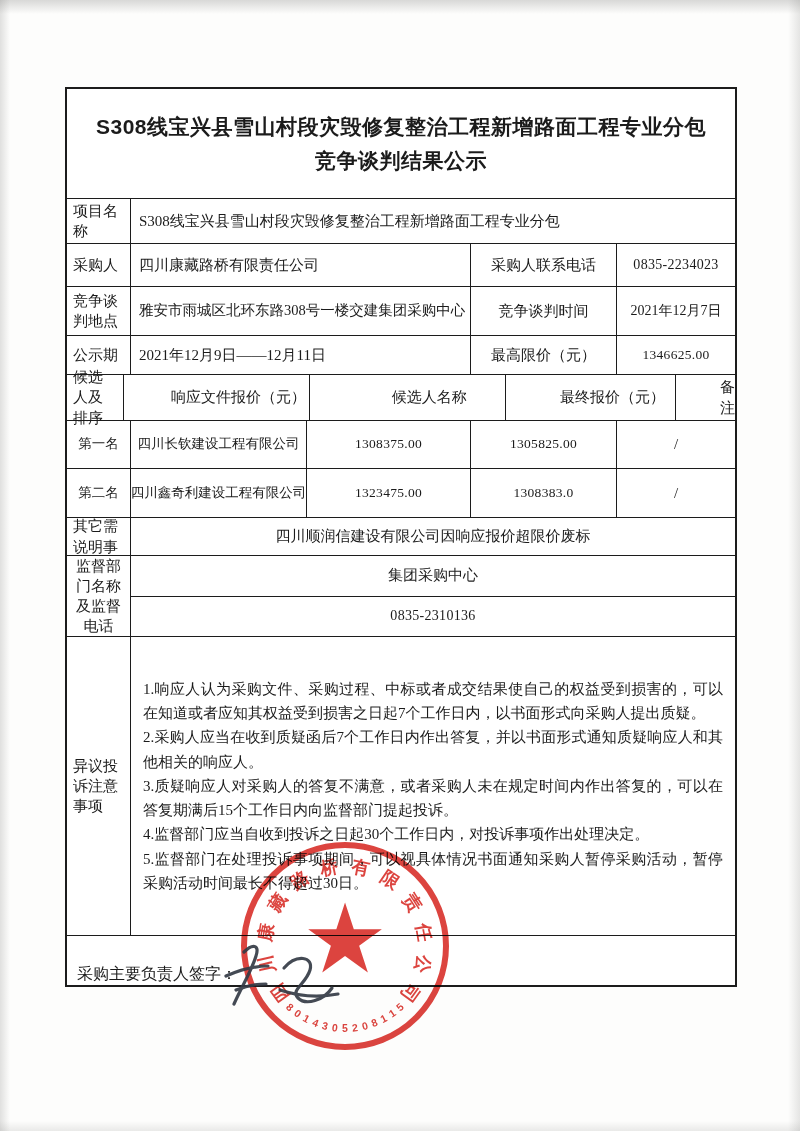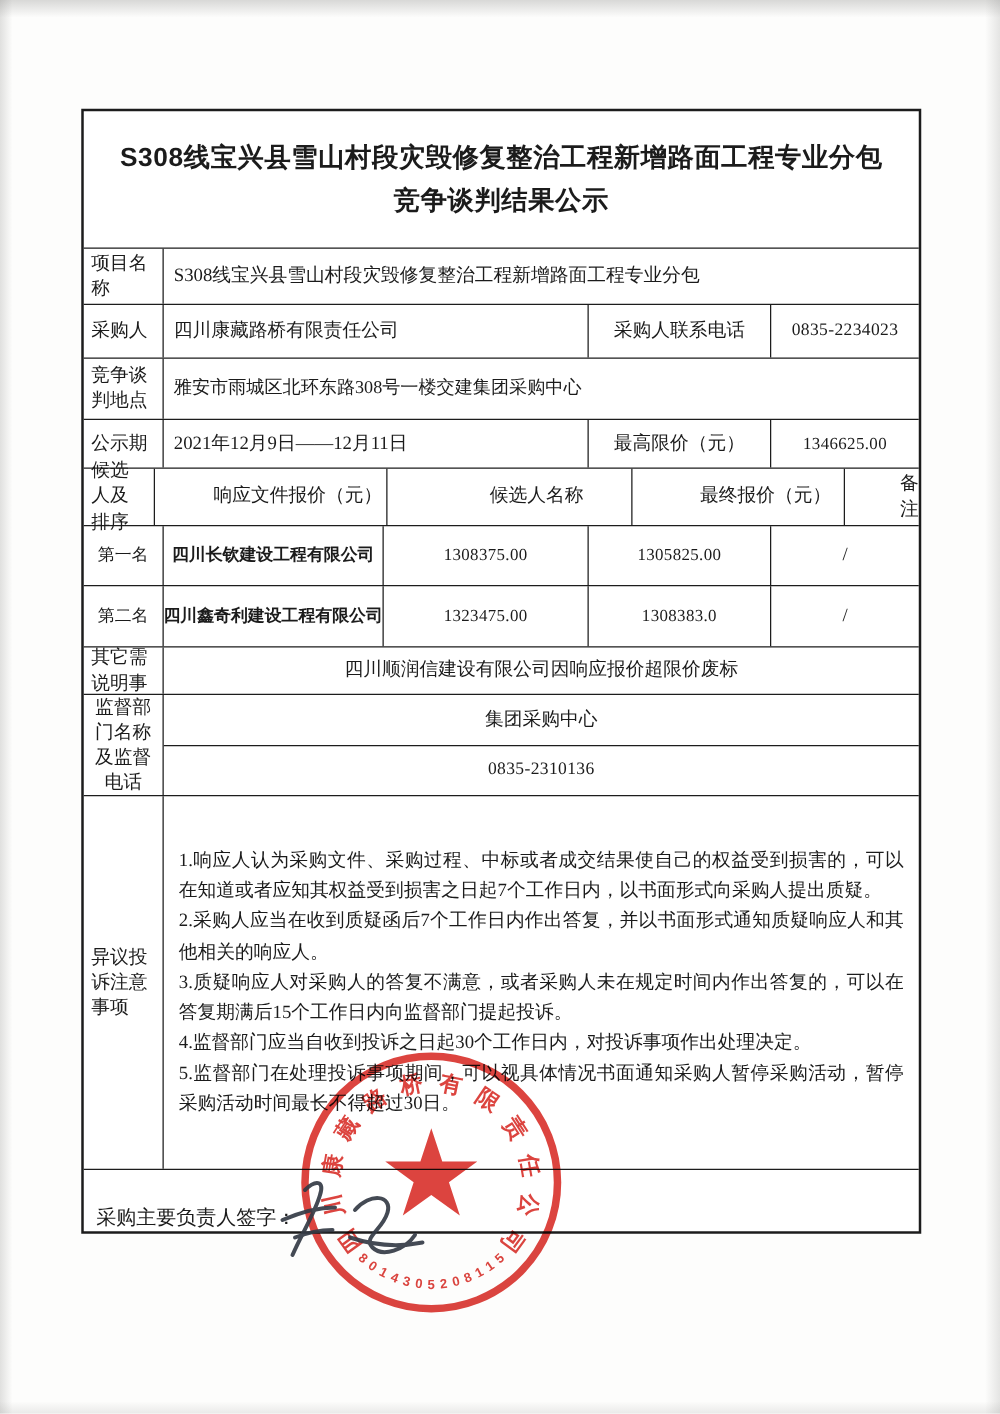--- a/index.html
+++ b/index.html
@@ -53,21 +53,21 @@
   .r-candhead{height:46px;gap:44px;}
   .r-cand1{height:48px;}
   .r-cand2{height:49px;}
   .r-other{height:38px;}
   .r-supervise{height:81px;}
   .r-objection{height:299px;}
   .r-sign{height:49px;border-bottom:none;}
 
   .num{font-family:"Liberation Serif", serif;font-size:13.5px;letter-spacing:.3px;}
   .rank{font-size:13.5px;}
-  .cand-name{font-size:13.5px;font-weight:bold;}
+  .cand-name{font-size:13.5px;}
   .sup-col{flex:1;display:flex;flex-direction:column;}
   .sup-sub{flex:1;display:flex;align-items:center;justify-content:center;
     font-size:15px;box-sizing:border-box;}
   .sup-sub:first-child{border-bottom:1px solid #1c1c1c;}
   .sup-label{justify-content:center;text-align:center;}
 
   .objection-text{
     flex:1;padding:10px 12px;display:flex;flex-direction:column;justify-content:center;
     font-size:15px;line-height:1.62;align-items:stretch;text-align:left;
   }
@@ -113,20 +113,22 @@
   <div class="row r-purchaser">
     <div class="cell cA">采购人</div>
     <div class="cell cBC">四川康藏路桥有限责任公司</div>
     <div class="cell cD">采购人联系电话</div>
     <div class="cell cE num" style="font-size:14px;">0835-2234023</div>
   </div>
 
   <div class="row r-place">
     <div class="cell cA">竞争谈判地点</div>
     <div class="cell cBC nowrap" style="font-size:14.5px;">雅安市雨城区北环东路308号一楼交建集团采购中心</div>
+    <div class="cell cD">竞争谈判时间</div>
+    <div class="cell cE nowrap" style="font-size:14px;">2021年12月7日</div>
   </div>
 
   <div class="row r-period">
     <div class="cell cA">公示期</div>
     <div class="cell cBC">2021年12月9日——12月11日</div>
     <div class="cell cD">最高限价（元）</div>
     <div class="cell cE num">1346625.00</div>
   </div>
 
   <div class="row r-candhead">

